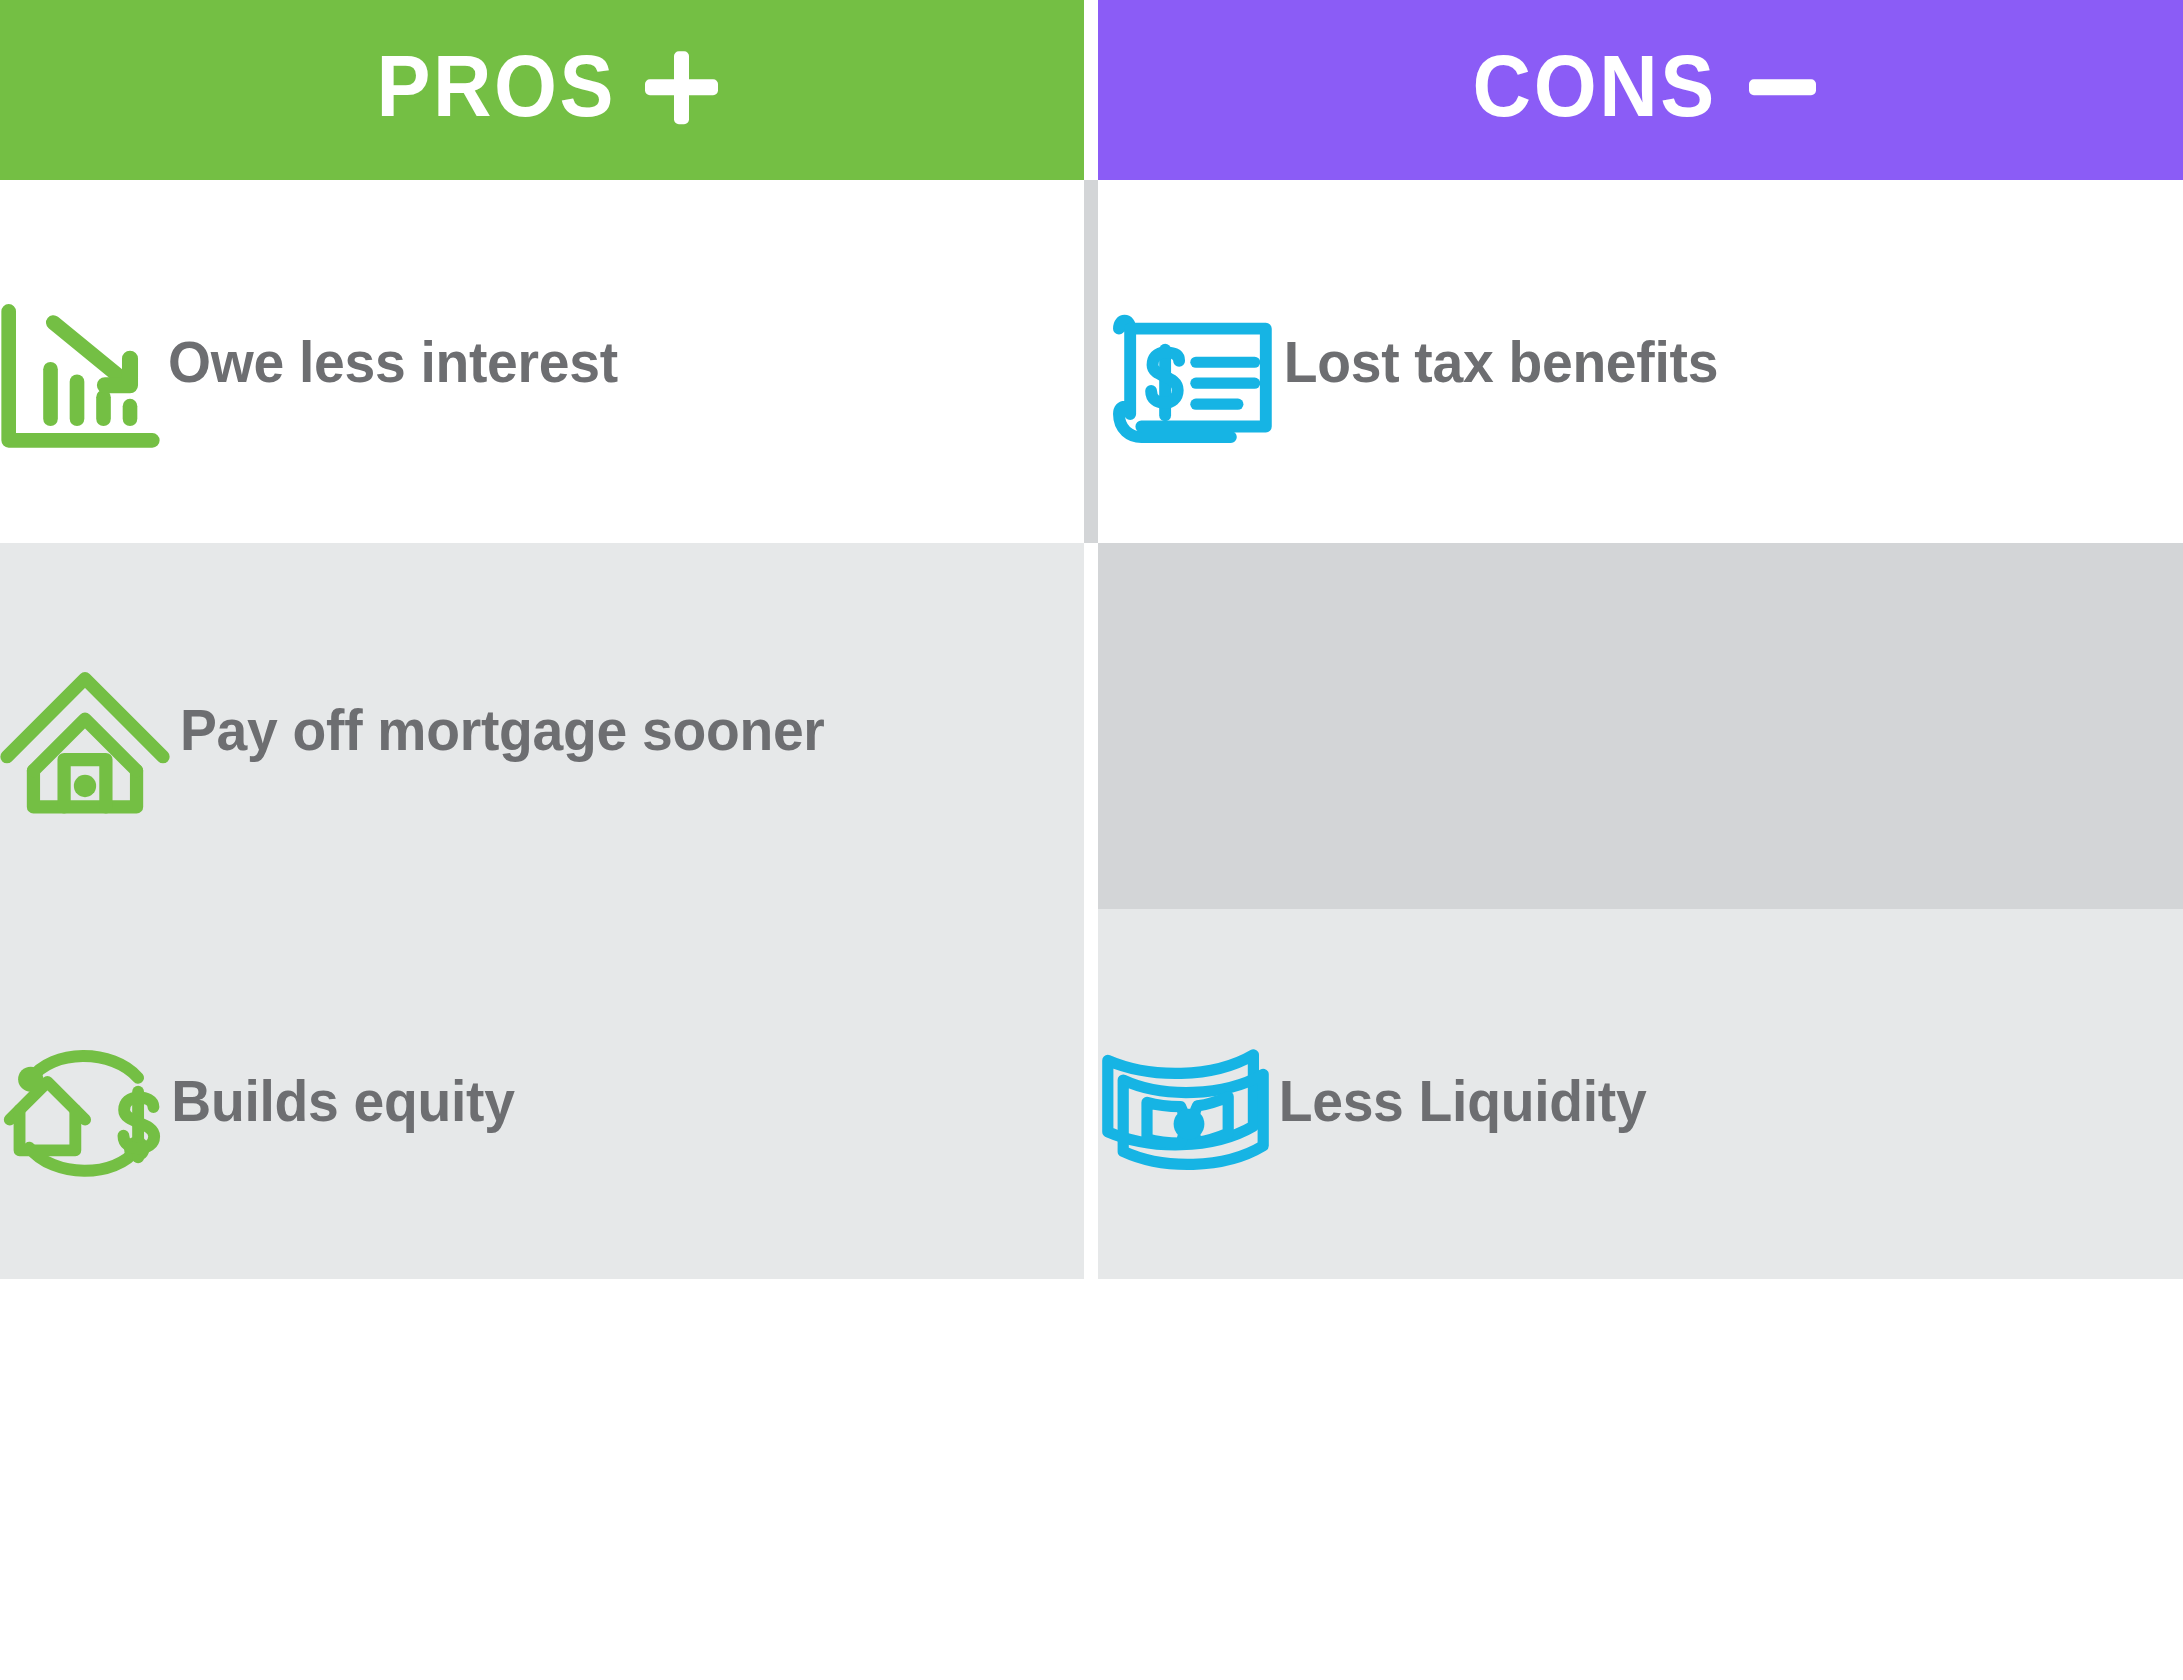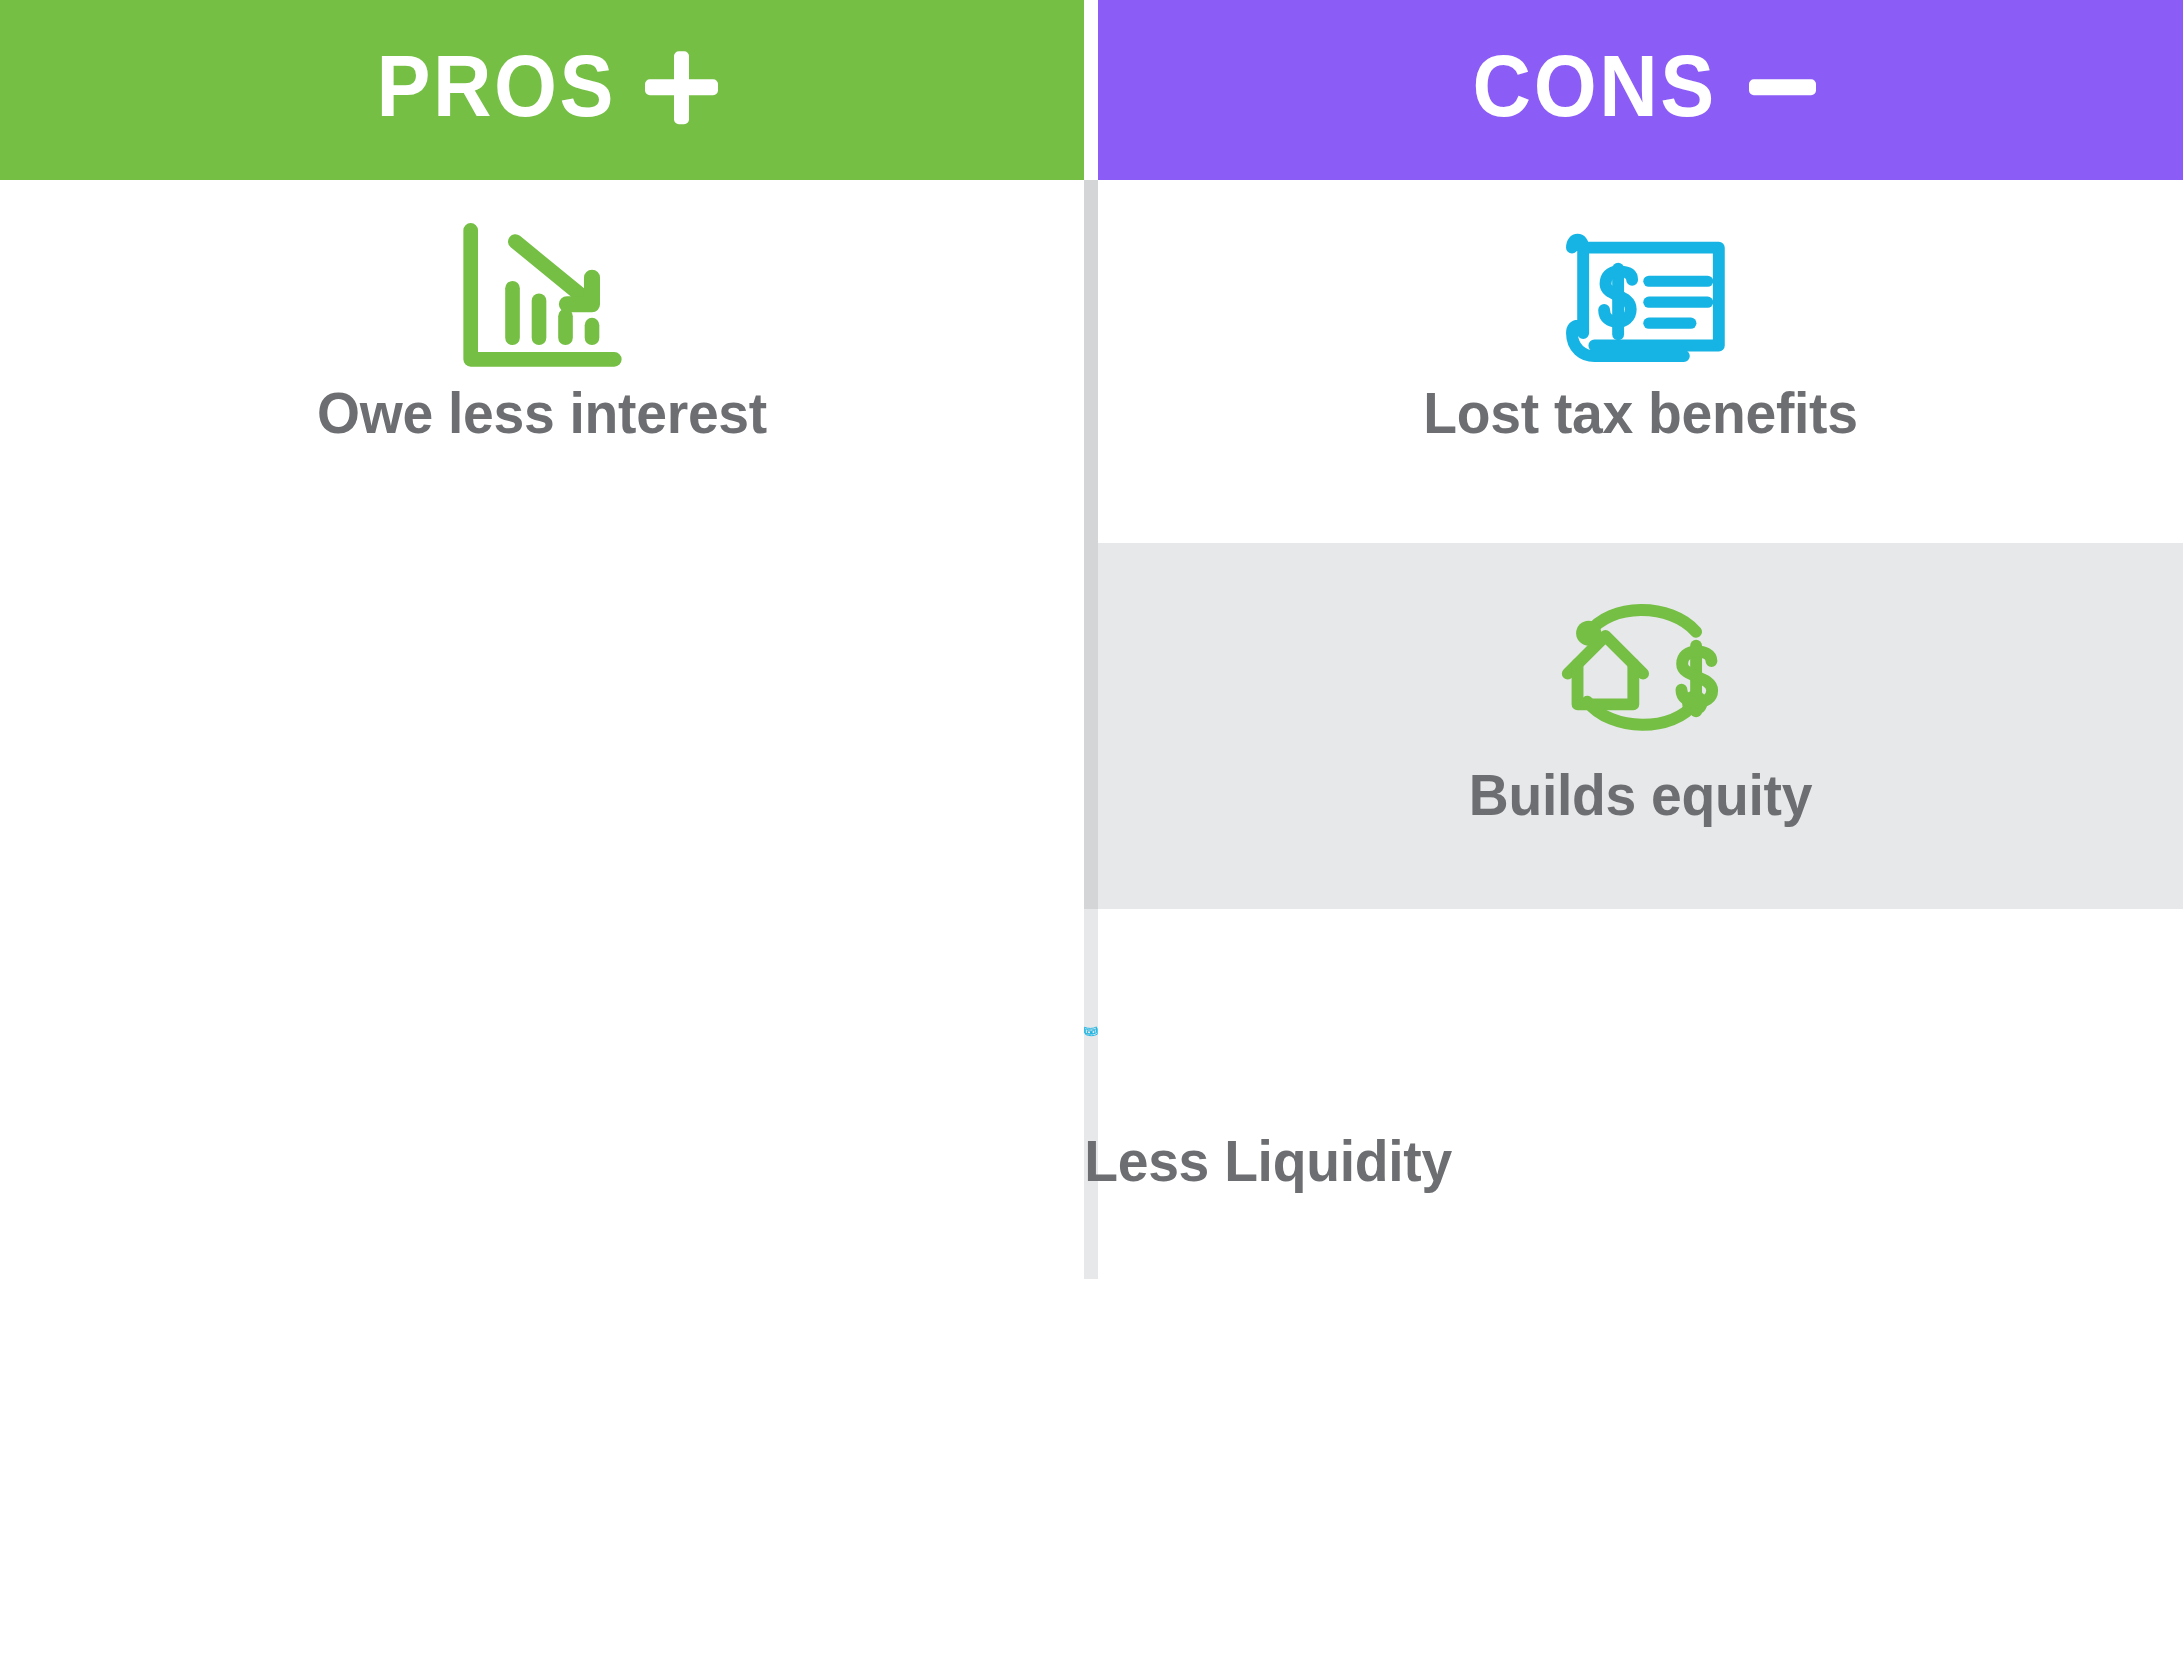--- a/index.html
+++ b/index.html
@@ -66,21 +66,22 @@
     top: 0; bottom: 0;
     left: 50%;
     width: 15.4px;
     margin-left: -7.7px;
   }
   .sign.minus .bar-h { left: 2.8px; right: 2.8px; }
 
   
   .cell {
     display: flex;
-    flex-direction: column;
+    flex-direction: row;
+    align-items: center;
     justify-content: flex-start;
     position: relative;
   }
   .cell.white { background: #ffffff; }
   .cell.gray  { background: #e6e8e9; }
 
   .gap { background: #ffffff; }
   .gap.div-line { background: #d3d5d7; }
 
   .icon-wrap {
@@ -157,20 +158,32 @@
         <path d="M96 58 V 152"></path>
         <path d="M116 74 C 116 63, 104 62, 96 62 C 84 62, 78 70, 78 80 C 78 98, 114 94, 114 116 C 114 128, 105 134, 95 134 C 84 134, 76 128, 76 117"></path>
         <path d="M140 76 H 224" stroke-width="16"></path>
         <path d="M140 106 H 224" stroke-width="16"></path>
         <path d="M140 136 H 200" stroke-width="16"></path>
       </svg>
     </div>
     <div class="cell-label">Lost tax benefits</div>
   </div>
 
+  <div class="cell gray r2">
+    <div class="icon-wrap">
+      <svg width="170" height="148" viewBox="0 0 244 212" fill="none" stroke="#74bf44" stroke-width="19" stroke-linecap="round" stroke-linejoin="round">
+        <path d="M10 130 L122 18 L234 130"></path>
+        <path d="M48 150 V 202 H 196 V 150"></path>
+        <path d="M48 150 L122 76 L196 150"></path>
+        <path d="M92 202 V 134 H 152 V 202"></path>
+        <circle cx="122" cy="172" r="16" fill="#74bf44" stroke="none"></circle>
+      </svg>
+    </div>
+    <div class="cell-label">Pay off mortgage sooner</div>
+  </div>
   <div class="gap"></div>
 
   <div class="gap div-line"></div>
 
   <div class="cell gray r4">
     <div class="icon-wrap">
       <svg width="166" height="158" viewBox="0 0 238 226" fill="none" stroke="#74bf44" stroke-width="17" stroke-linecap="round" stroke-linejoin="round">
         <path d="M44 66 C 74 22, 162 22, 198 64"></path>
         <path d="M196 166 C 166 208, 76 208, 42 164"></path>
         <circle cx="44" cy="66" r="18" fill="#74bf44" stroke="none"></circle>

